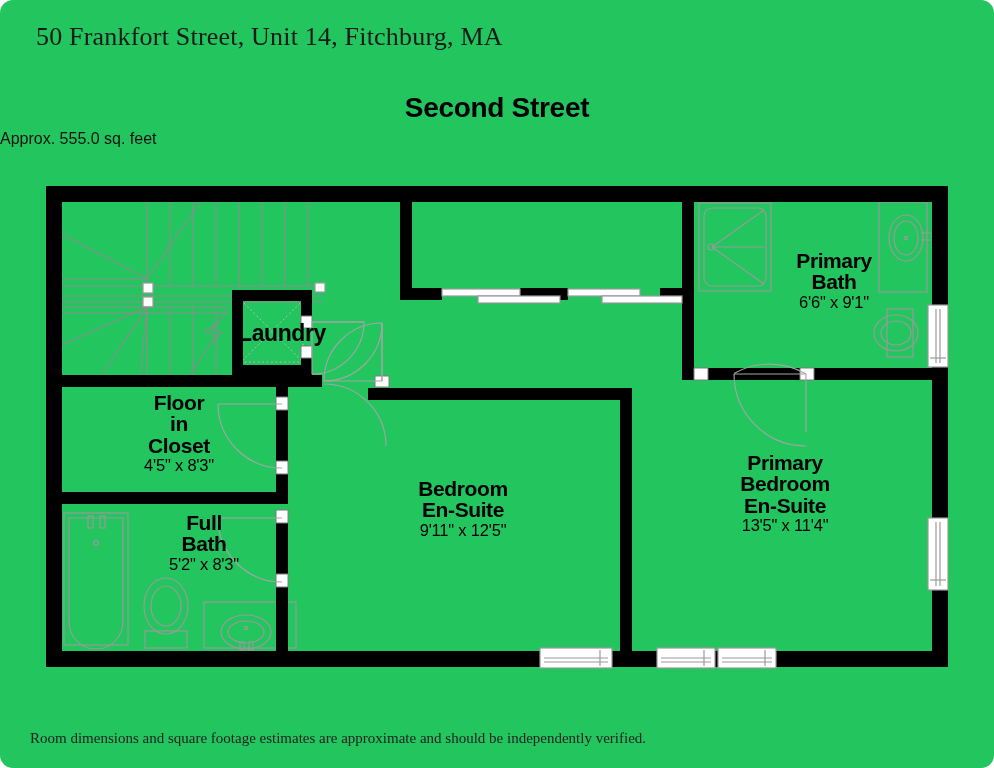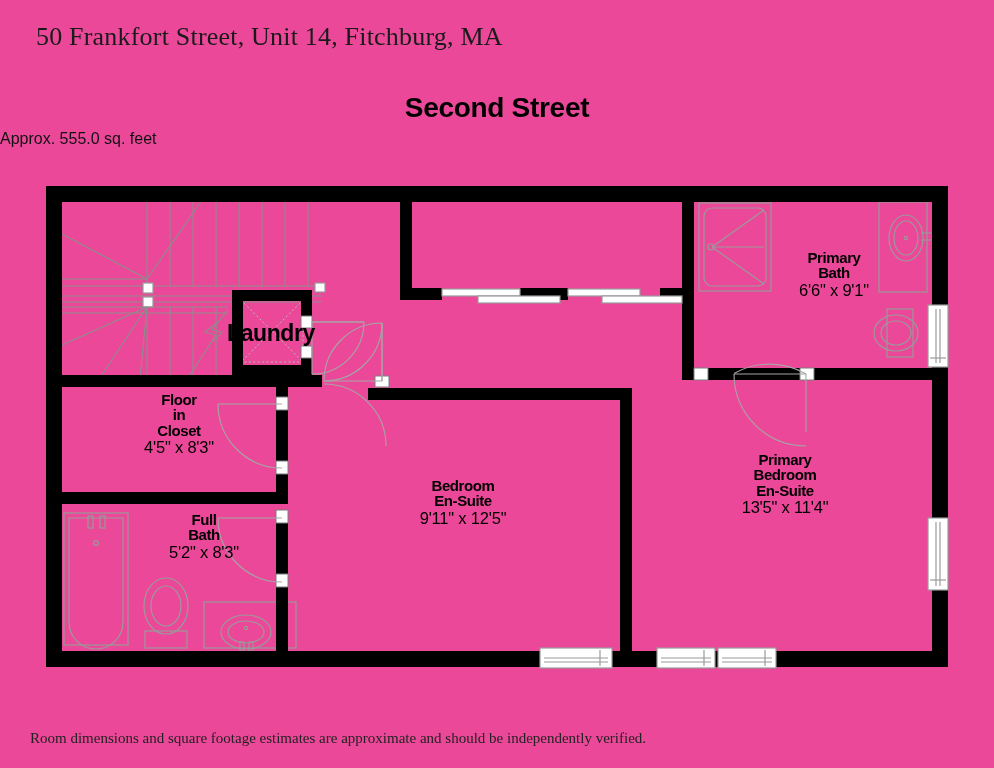--- a/index.html
+++ b/index.html
@@ -11,21 +11,22 @@
   body {
     width: 994px;
     height: 768px;
     position: relative;
     font-family: "Liberation Sans", sans-serif;
     overflow: hidden;
   }
   .page {
     position: absolute;
     inset: 0;
-    background: #ec4899;
+    background: #22c55e;
+    border-radius: 13px;
   }
   
   .address {
     position: absolute;
     left: 36px;
     top: 22px;
     font-family: "Liberation Serif", serif;
     font-size: 26px;
     color: #1a1a1a;
     letter-spacing: 0.2px;
@@ -78,33 +79,33 @@
     position: absolute;
     text-align: center;
     font-family: "Liberation Sans", sans-serif;
     color: #000;
     line-height: 1.02;
     pointer-events: none;
   }
   .rlabel .nm {
     display: block;
     font-weight: bold;
-    font-size: 15px;
+    font-size: 21px;
     letter-spacing: -0.4px;
   }
   .rlabel .dim {
     display: block;
     font-size: 16.5px;
     font-weight: normal;
     margin-top: 1px;
     letter-spacing: -0.2px;
   }
   .rlabel.laundry .nm { font-size: 23px; }
 
-  #lbl-laundry      { left: 227px; top: 322px; width: 180px; text-align:left; }
+  #lbl-laundry      { left: 238px; top: 322px; width: 180px; text-align:left; }
   #lbl-primarybath  { left: 740px; top: 250px; width: 188px; }
   #lbl-walkincloset { left: 104px; top: 392px; width: 150px; }
   #lbl-fullbath     { left: 130px; top: 512px; width: 148px; }
   #lbl-bedroom      { left: 368px; top: 478px; width: 190px; }
   #lbl-primarybed   { left: 690px; top: 452px; width: 190px; }
 </style>
 </head>
 <body>
 
 <div class="page">

